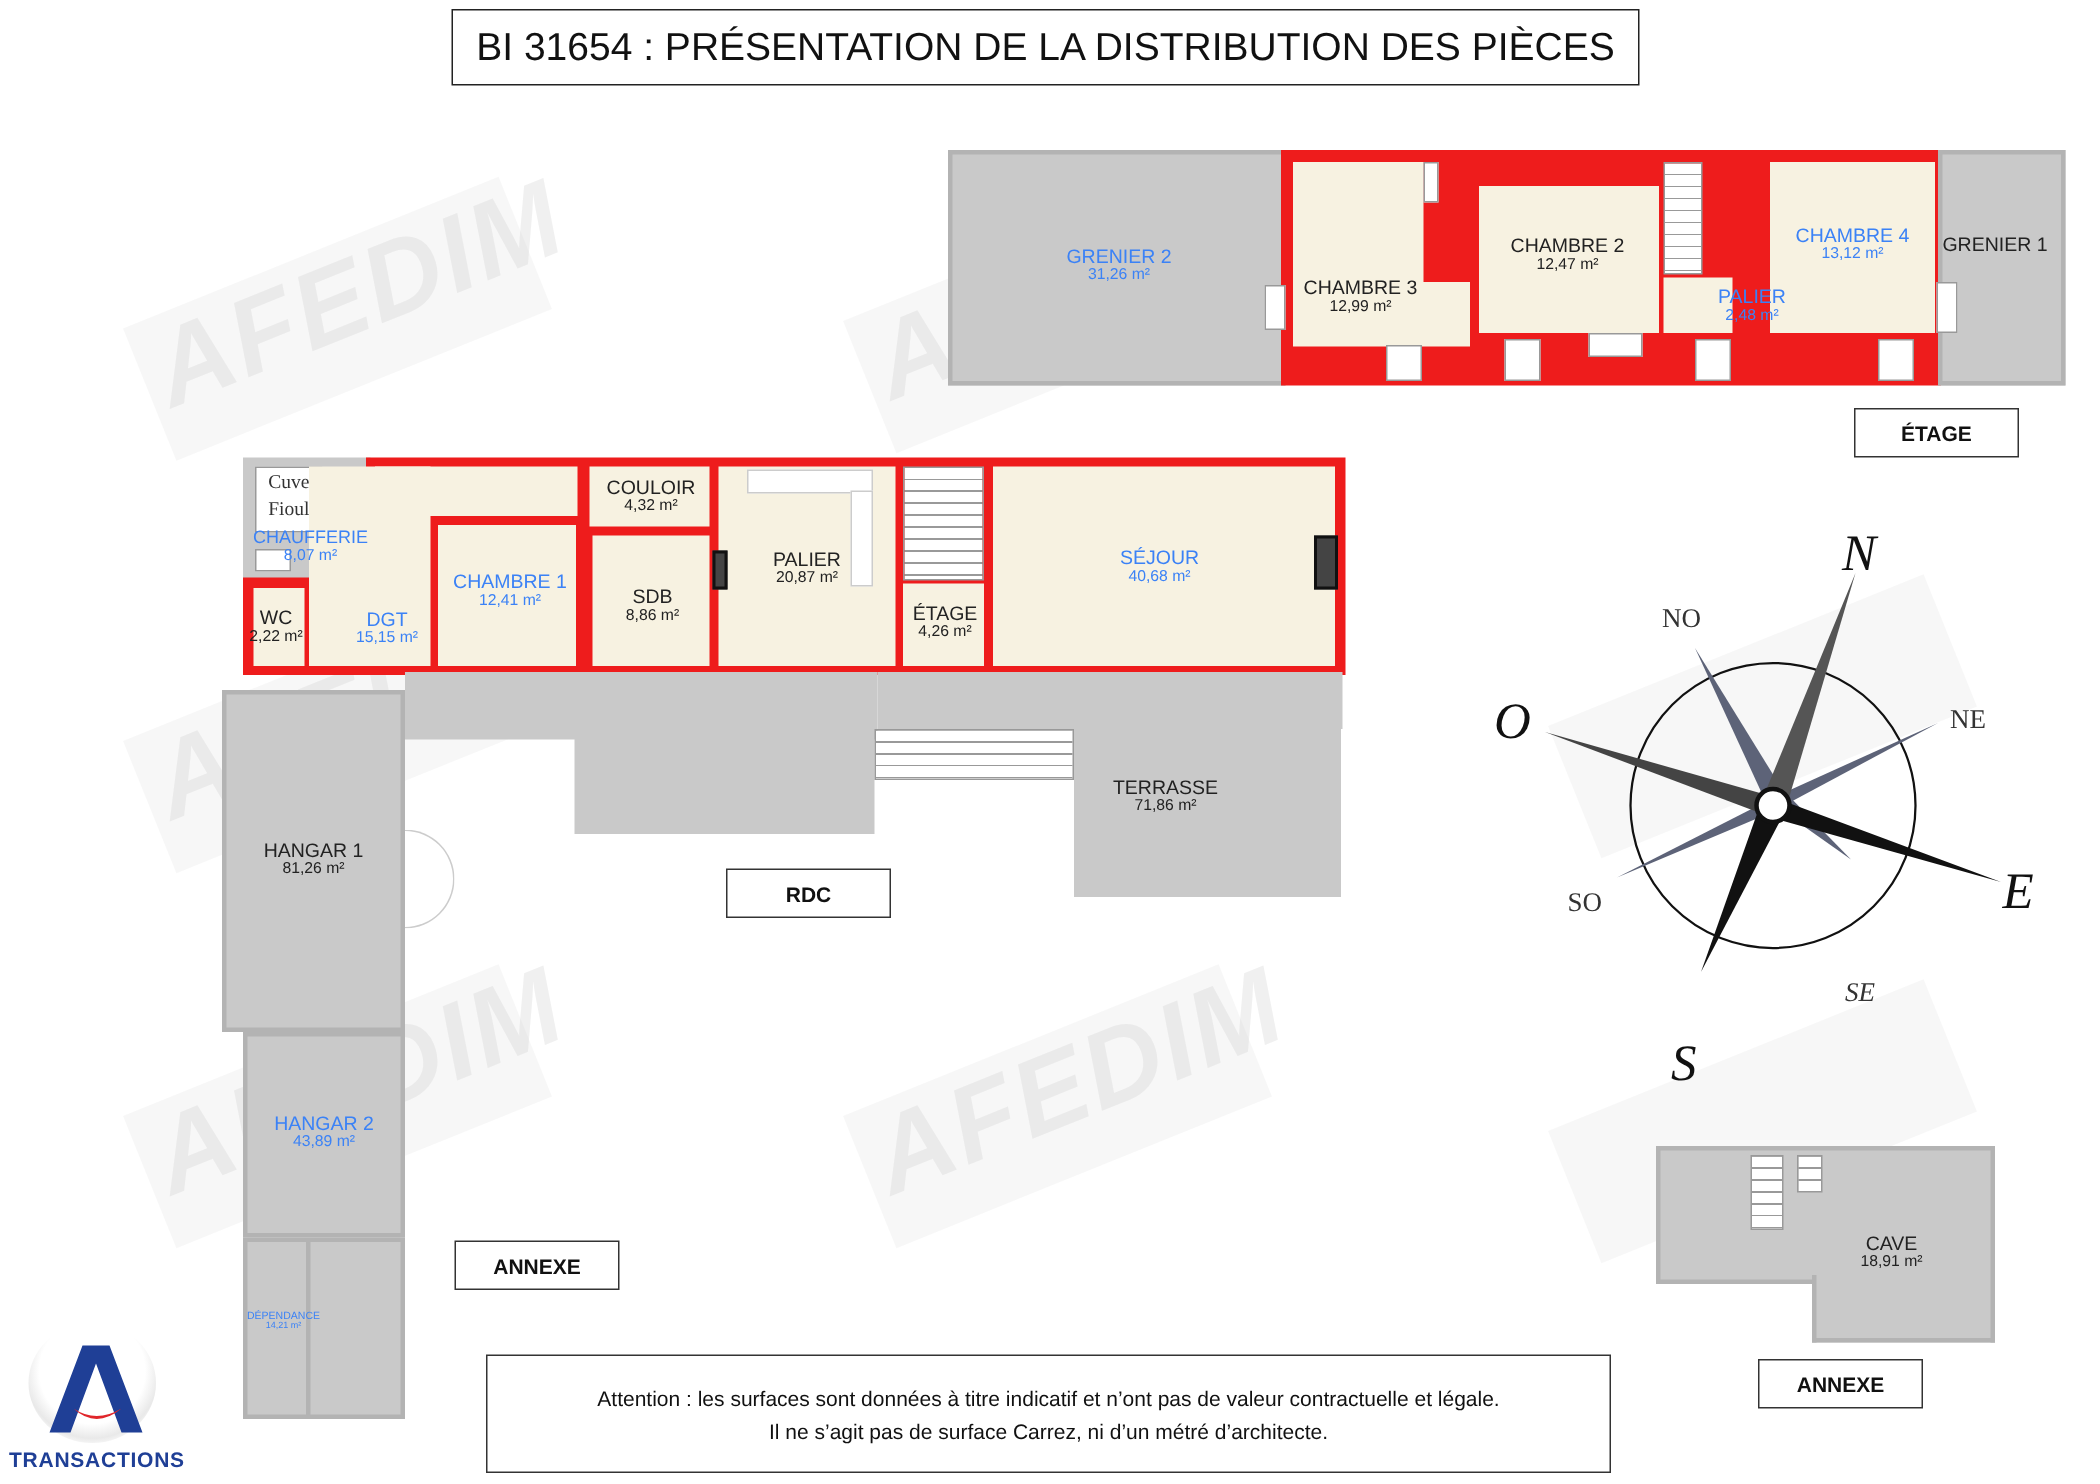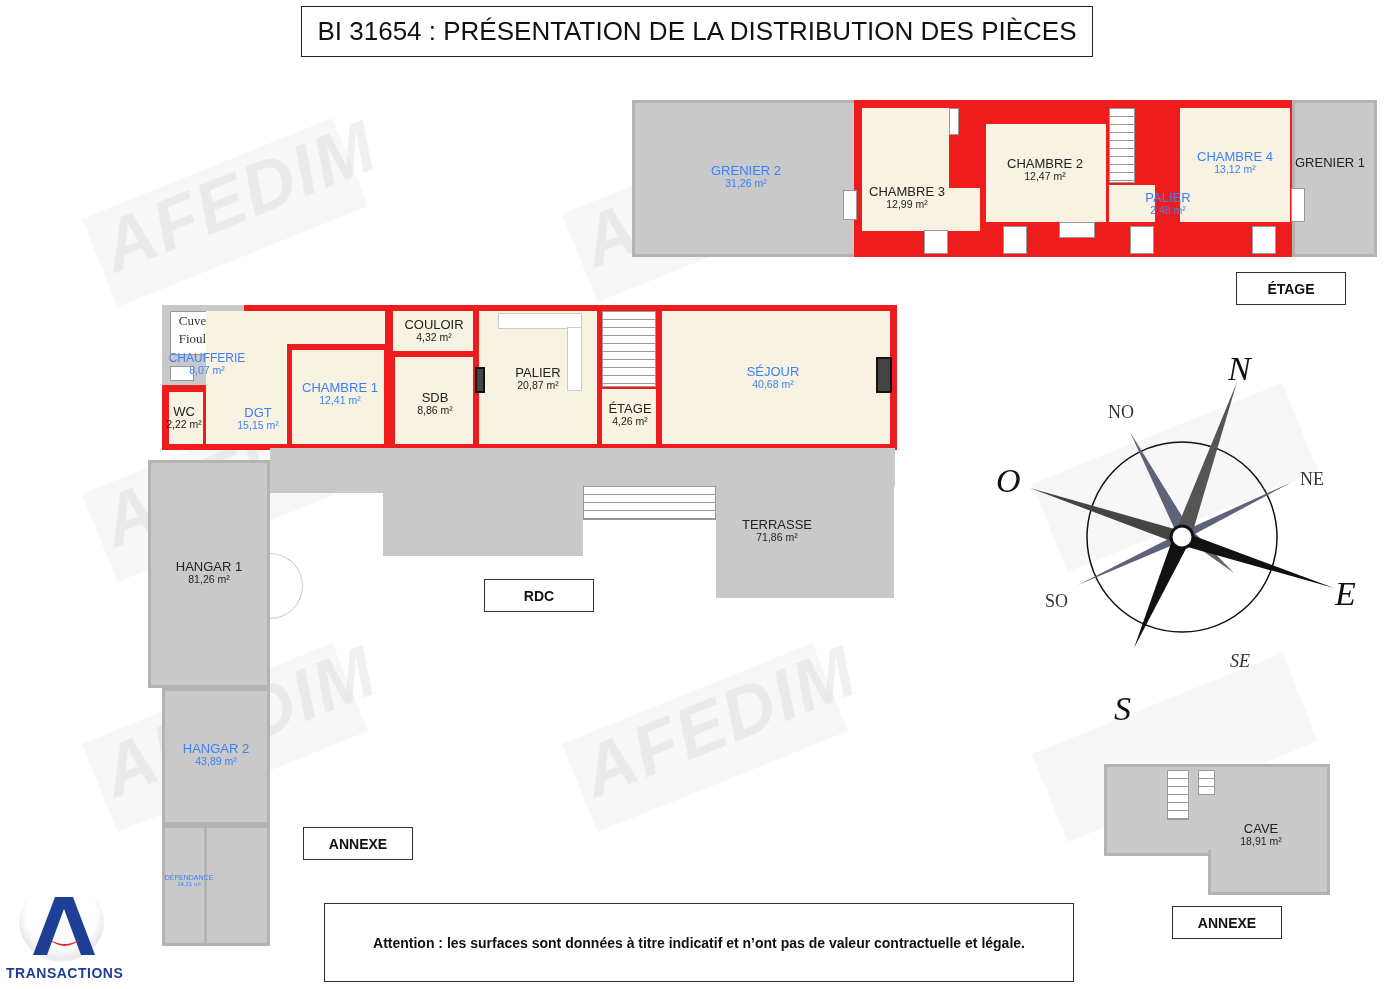--- a/index.html
+++ b/index.html
@@ -10,21 +10,21 @@
   .gray { background: #c9c9c9; }
   .gray-edge { border: 3px solid #b3b3b3; }
   .red-wall { background: #ee1c1c; }
   .cream { background: #f7f2e1; }
   .room-label { position: absolute; text-align: center; line-height: 1.05; color: #222; transform: translate(-50%, 0); white-space: nowrap; }
   .room-name { font-size: 13px; }
   .room-area { font-size: 10.5px; }
   .muted .room-name, .muted .room-area { color: #3b82f6; }
   .win { position: absolute; background: #fff; border: 1px solid #999; }
   .stairs { background: repeating-linear-gradient(180deg, #ffffff 0, #ffffff 7px, #999 7px, #999 8px); border: 1px solid #999; }
-  .disclaimer { left: 324px; top: 903px; width: 750px; height: 79px; border: 1.5px solid #333; background: #fff; display: flex; flex-direction: column; align-items: center; justify-content: center; font-size: 14px; font-weight: bold; color: #111; line-height: 22px; }
+  .disclaimer { left: 324px; top: 903px; width: 750px; height: 79px; border: 1.5px solid #333; background: #fff; display: flex; flex-direction: column; align-items: center; justify-content: center; font-size: 14px; font-weight: normal; color: #111; line-height: 22px; }
   .watermark { position: absolute; font-size: 72px; font-weight: bold; color: rgba(200,200,200,0.28); transform: rotate(-22deg); letter-spacing: 2px; pointer-events: none; font-style: italic; }
   .wm-bg { position: absolute; background: rgba(210,210,210,0.18); transform: rotate(-22deg); pointer-events: none; }
   .arrow-up { position: absolute; width: 0; height: 0; border-left: 8px solid transparent; border-right: 8px solid transparent; border-bottom: 9px solid #f06a6a; }
   .arrow-stem { position: absolute; width: 6px; height: 8px; background: #f06a6a; }
 </style>
 </head>
 <body>
 
 <div class="wm-bg" style="left:90px;top:165px;width:270px;height:95px;"></div>
 <div class="watermark" style="left:95px;top:155px;">AFEDIM</div>
@@ -219,20 +219,21 @@
   <text x="124" y="380" font-family="Liberation Serif, serif" font-style="italic" font-size="34" fill="#111">S</text>
   <text x="6" y="152" font-family="Liberation Serif, serif" font-style="italic" font-size="34" fill="#111">O</text>
   <text x="310" y="145" font-family="Liberation Serif, serif" font-size="18" fill="#333">NE</text>
   <text x="240" y="327" font-family="Liberation Serif, serif" font-style="italic" font-size="18" fill="#333">SE</text>
   <text x="55" y="267" font-family="Liberation Serif, serif" font-size="18" fill="#333">SO</text>
   <text x="118" y="78" font-family="Liberation Serif, serif" font-size="18" fill="#333">NO</text>
 </svg>
 
 <div class="abs disclaimer">
   <div>Attention : les surfaces sont données à titre indicatif et n’ont pas de valeur contractuelle et légale.</div>
+  <div>Il ne s’agit pas de surface Carrez, ni d’un métré d’architecte.</div>
 </div>
 
 <div class="abs" style="left:4px;top:880px;width:125px;height:105px;">
   <div class="abs" style="left:15px;top:2px;width:85px;height:80px;border-radius:50%;background:radial-gradient(circle at 50% 40%, #ffffff 55%, #e9e9e9 70%, #ffffff 80%);"></div>
   <svg class="abs" style="left:25px;top:15px;" width="70" height="62" viewBox="0 0 70 62">
     <polygon points="26,2 44,2 66,60 52,60 35,14 18,60 4,60" fill="#1f3f96"></polygon>
     <path d="M20,44 Q35,54 52,44 Q35,58 20,44 Z" fill="#e0262b"></path>
   </svg>
   <div class="abs" style="left:2px;top:85px;font-size:14px;font-weight:bold;color:#1f3f96;letter-spacing:0.5px;">TRANSACTIONS</div>
 </div>

